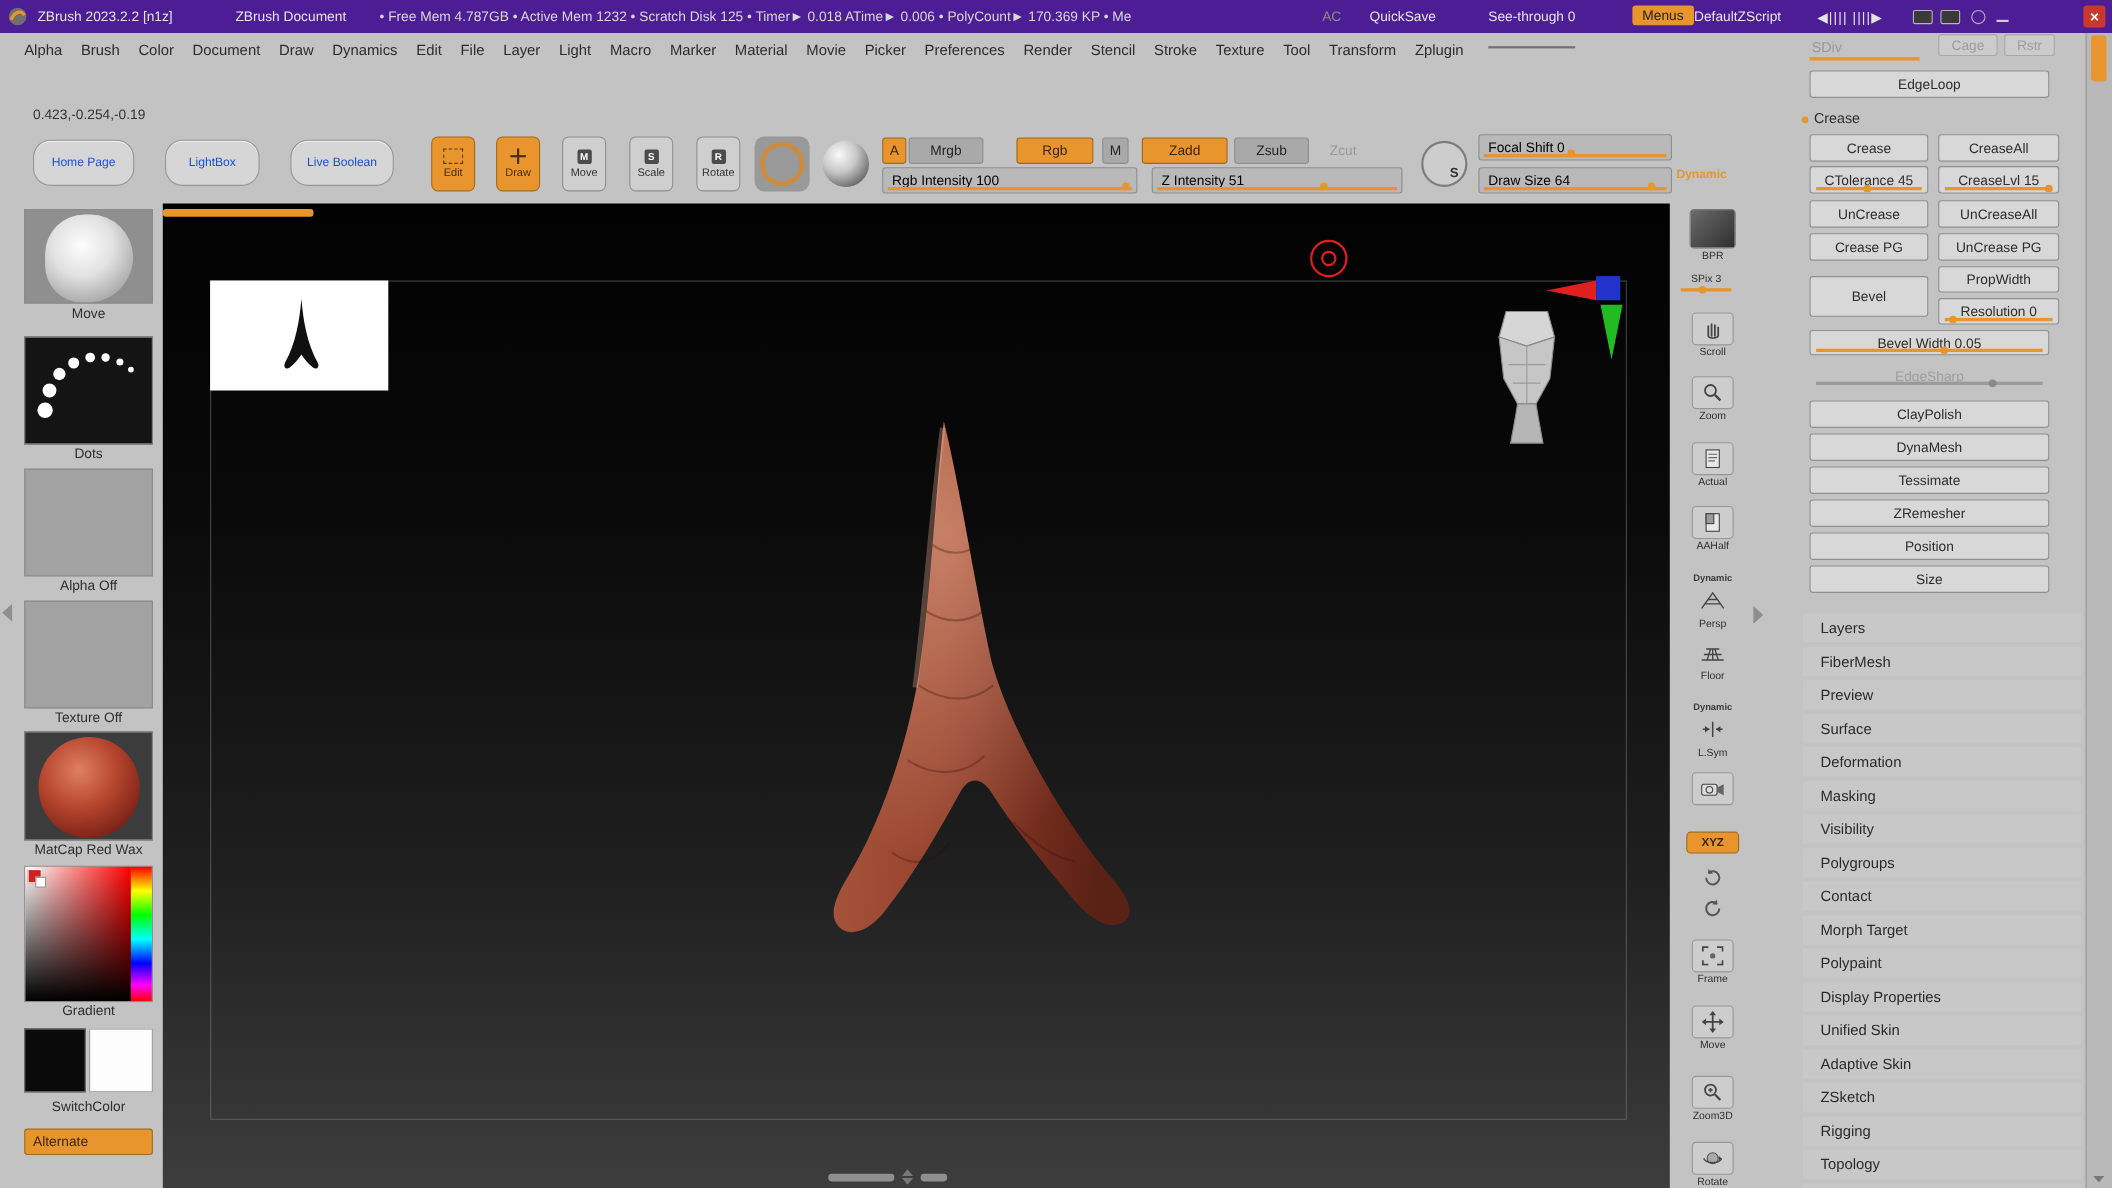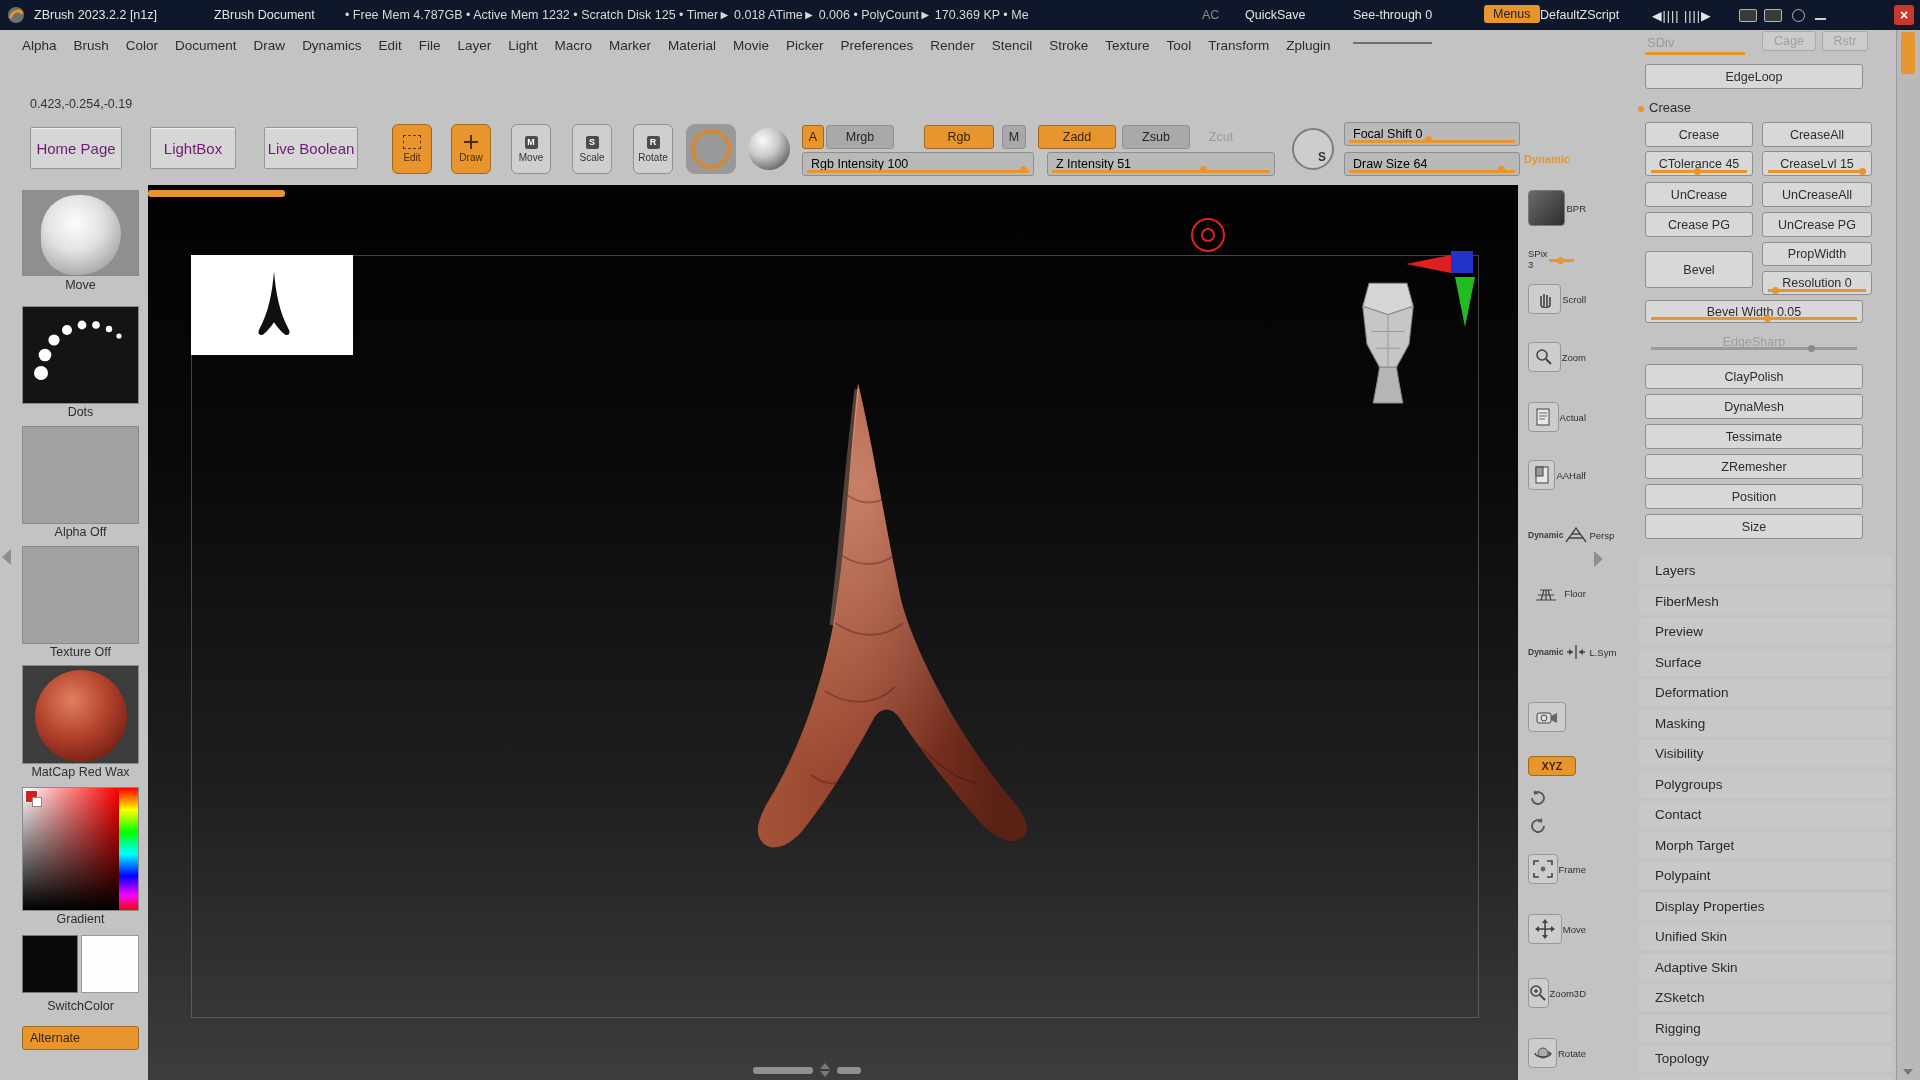--- a/index.html
+++ b/index.html
@@ -1,40 +1,40 @@
 <!DOCTYPE html>
 <html><head>
 <meta charset="utf-8">
 <style>
   html,body{margin:0;padding:0;background:#c3c3c3;}
   #app{position:relative;width:1920px;height:1080px;overflow:hidden;background:#c3c3c3;
        font-family:"Liberation Sans",sans-serif;color:#2d2d2d;}
 
   
-  #titlebar{position:absolute;left:0;top:0;width:1920px;height:30px;background:#0f172a;}
+  #titlebar{position:absolute;left:0;top:0;width:1920px;height:30px;background:#4c1d95;}
   #titlebar .t{position:absolute;top:0;height:30px;display:flex;align-items:center;
                font-size:12.5px;color:#e4e4e4;white-space:nowrap;}
   .t-dim{color:#8a8a8a !important;}
   .t-orange{background:#e8952e;color:#222 !important;border-radius:3px;padding:2px 9px;height:auto !important;top:5px !important;}
   .t-underline{border-bottom:2px solid #6f6f6f;padding-bottom:12px;}
   .win-glyphs{color:#c9c9c9;font-size:10px;letter-spacing:1px;}
   .mini-monitor{display:inline-block;width:16px;height:11px;border:1px solid #b5b5b5;border-radius:2px;margin-left:7px;background:#3a3a3a;}
   .mini-circle{display:inline-block;width:11px;height:11px;border:1.5px solid #b5b5b5;border-radius:50%;margin-left:10px;}
   .mini-dash{display:inline-block;width:11px;border-bottom:2px solid #cfcfcf;margin-left:10px;height:8px;}
   #close-btn{position:absolute;left:1894px;top:5px;width:20px;height:20px;background:#c8392b;border-radius:3px;
              color:#fff;font-size:14px;font-weight:bold;display:flex;align-items:center;justify-content:center;}
 
   
   .menurow{position:absolute;left:22px;width:1600px;height:31px;display:flex;align-items:center;column-gap:17px;}
   .menu-item{font-size:13.5px;color:#2c2c2c;}
   #coords{position:absolute;left:30px;top:97px;font-size:12.5px;color:#333;}
 
   
-  .shelf-btn{position:absolute;height:40px;background:#d6d6d6;border:1px solid #979797;border-radius:2px;
-             display:flex;align-items:center;justify-content:center;font-size:15px;color:#701a75;
+  .shelf-btn{position:absolute;height:40px;background:#d6d6d6;border:1px solid #979797;border-radius:16px;
+             display:flex;align-items:center;justify-content:center;font-size:11px;color:#1d4ed8;
              box-shadow:inset 0 1px 0 #eee;}
   .tool-sq{position:absolute;width:38px;height:48px;top:124px;border-radius:6px;border:1px solid #8a6a30;
            display:flex;flex-direction:column;align-items:center;justify-content:center;gap:3px;font-size:10px;}
   .tool-sq.on{background:#e8952e;color:#4a2c08;border-color:#a06a1e;}
   .tool-sq.off{background:#cfcfcf;color:#333;border-color:#909090;}
   .badge-letter{width:13px;height:13px;background:#4c4c4c;color:#fff;font-size:9px;font-weight:bold;
                 border-radius:2px;display:flex;align-items:center;justify-content:center;}
   .edit-glyph{width:16px;height:12px;border:1px dashed #5a3a10;}
   .draw-glyph{width:14px;height:14px;position:relative;}
   .draw-glyph:before{content:"";position:absolute;left:6px;top:0;width:2px;height:14px;background:#4a2c08;}
@@ -97,21 +97,21 @@
   .axis-green{position:absolute;left:1307px;top:92px;width:0;height:0;
             border-top:50px solid #22bb22;border-left:10px solid transparent;border-right:10px solid transparent;}
   #canvas-bottombar{position:absolute;bottom:3px;left:605px;display:flex;align-items:center;gap:7px;}
   .cb-bar{height:7px;background:#8f8f8f;border-radius:3px;}
   .cb-arrows{display:flex;flex-direction:column;gap:2px;}
   .tri-up{width:0;height:0;border-bottom:6px solid #777;border-left:5px solid transparent;border-right:5px solid transparent;}
   .tri-down{width:0;height:0;border-top:6px solid #777;border-left:5px solid transparent;border-right:5px solid transparent;}
 
   
   #right-shelf{position:absolute;left:1528px;top:190px;width:58px;height:890px;}
-  .rs-item{position:absolute;left:0;width:58px;display:flex;flex-direction:row;align-items:center;gap:1px;}
+  .rs-item{position:absolute;left:0;width:58px;display:flex;flex-direction:column;align-items:center;gap:1px;}
   .rs-label{font-size:9.5px;color:#2f2f2f;}
   .rs-dyn{font-size:8.5px;font-weight:bold;color:#3a3a3a;}
   .rs-iconbox{width:36px;height:28px;background:#cdcdcd;border:1px solid #979797;border-radius:4px;
               display:flex;align-items:center;justify-content:center;}
   .rs-plain{background:transparent;border-color:transparent;}
   #bpr-icon{width:40px;height:34px;border-radius:4px;background:linear-gradient(135deg,#6b6b6b,#2e2e2e);border:1px solid #777;}
   #xyz-btn{width:46px;height:18px;background:#e8952e;border:1px solid #a06a1e;border-radius:4px;
            font-size:10.5px;font-weight:bold;color:#3c2606;display:flex;align-items:center;justify-content:center;gap:2px;}
   .vslider{width:46px;}
   .vslider .line{position:relative;margin-top:2px;height:3px;background:#e8952e;}

